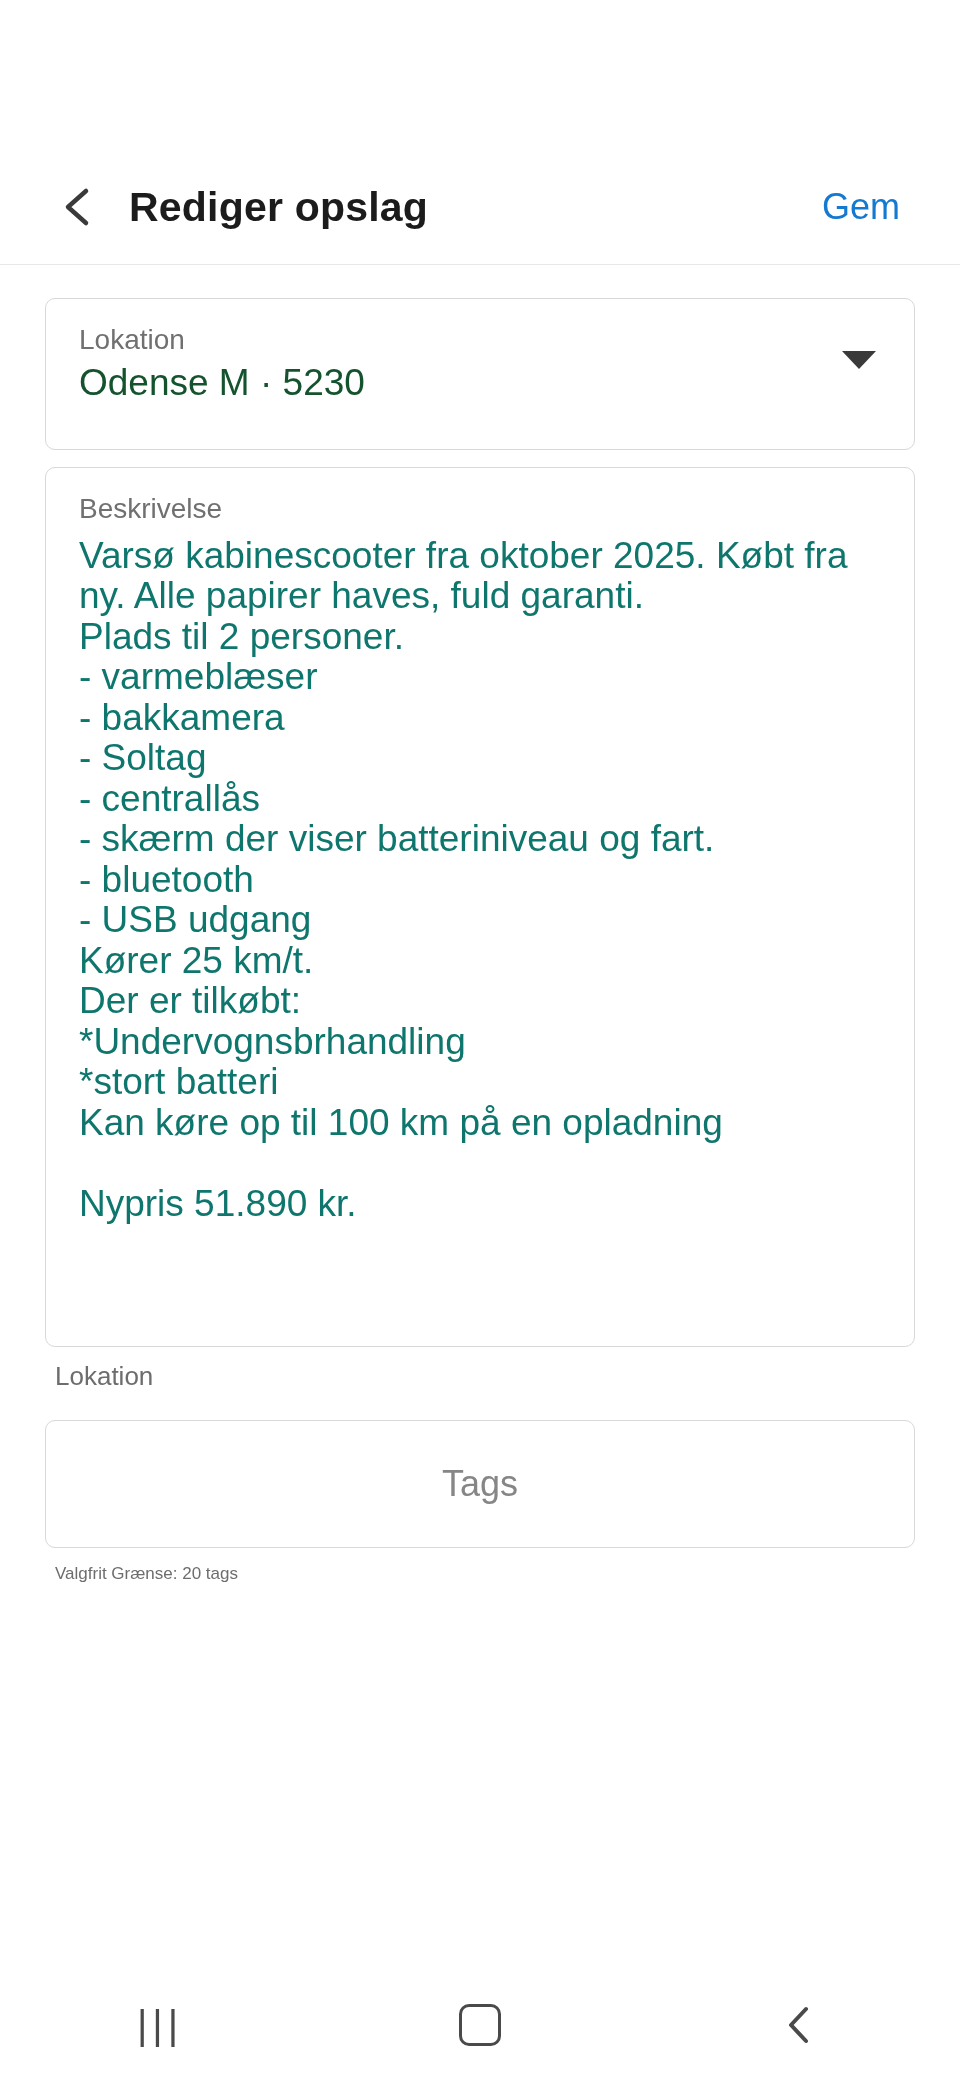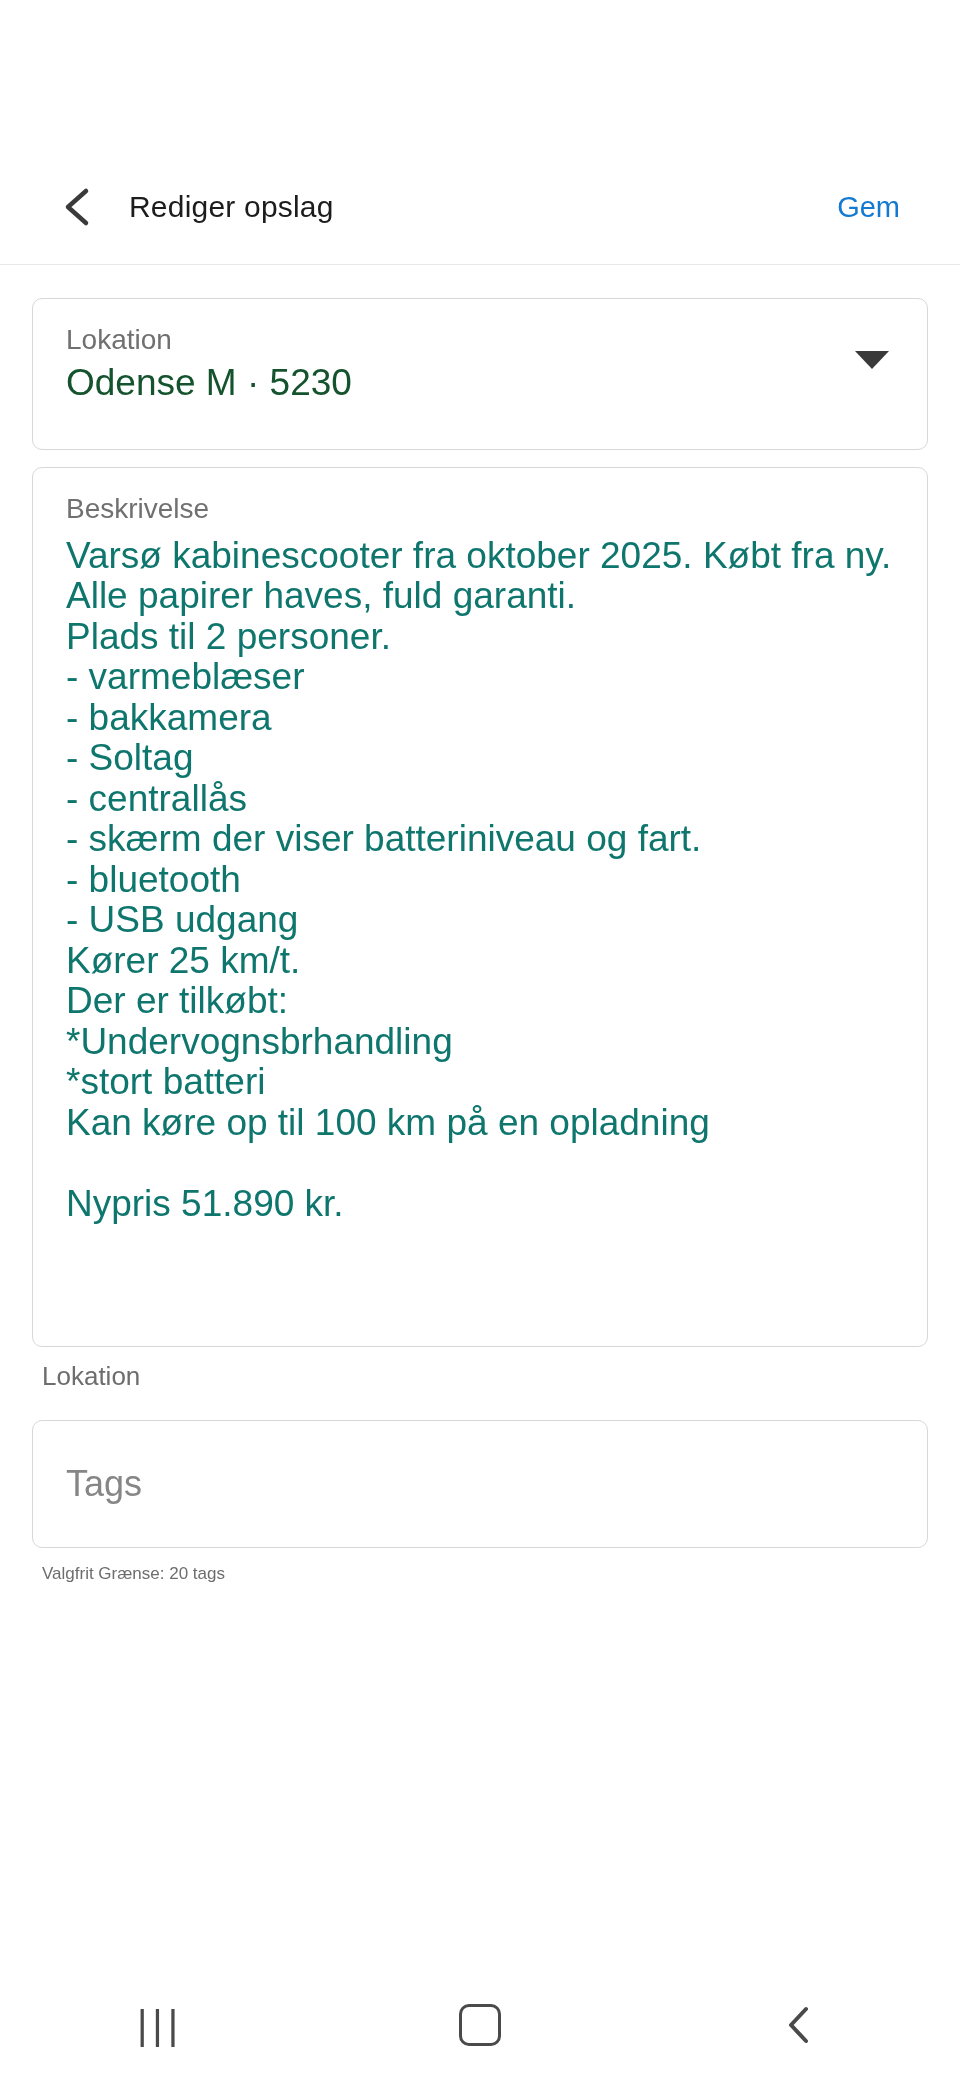--- a/index.html
+++ b/index.html
@@ -37,37 +37,37 @@
     width: 46px;
     height: 46px;
     flex: 0 0 auto;
     display: flex;
     align-items: center;
     justify-content: center;
     margin-right: 28px;
   }
   .back-icon svg { display: block; }
   .header-title {
-    font-size: 30px;
+    font-size: 41px;
     color: #1c1c1c;
-    font-weight: 400;
+    font-weight: 700;
     letter-spacing: 0.2px;
     flex: 1 1 auto;
   }
   .save-btn {
-    font-size: 29px;
+    font-size: 36px;
     color: #1479d0;
     font-weight: 500;
     white-space: nowrap;
     text-align: center;
   }
 
   
   .content {
-    padding: 0 32px;
+    padding: 0 45px;
     box-sizing: border-box;
   }
 
   .field-box {
     border: 1px solid #d8d8d8;
     border-radius: 10px;
     background: #ffffff;
     box-sizing: border-box;
   }
 
@@ -123,20 +123,21 @@
     margin: 14px 0 0 10px;
   }
 
   
   .tags-box {
     margin-top: 28px;
     height: 128px;
     display: flex;
     align-items: center;
     padding: 0 33px;
+    justify-content: center;
   }
   .tags-placeholder {
     font-size: 36px;
     color: #868686;
   }
   .helper-text-clipped {
     font-size: 17px;
     color: #6d6d6d;
     margin: 16px 0 0 10px;
     height: 18px;

